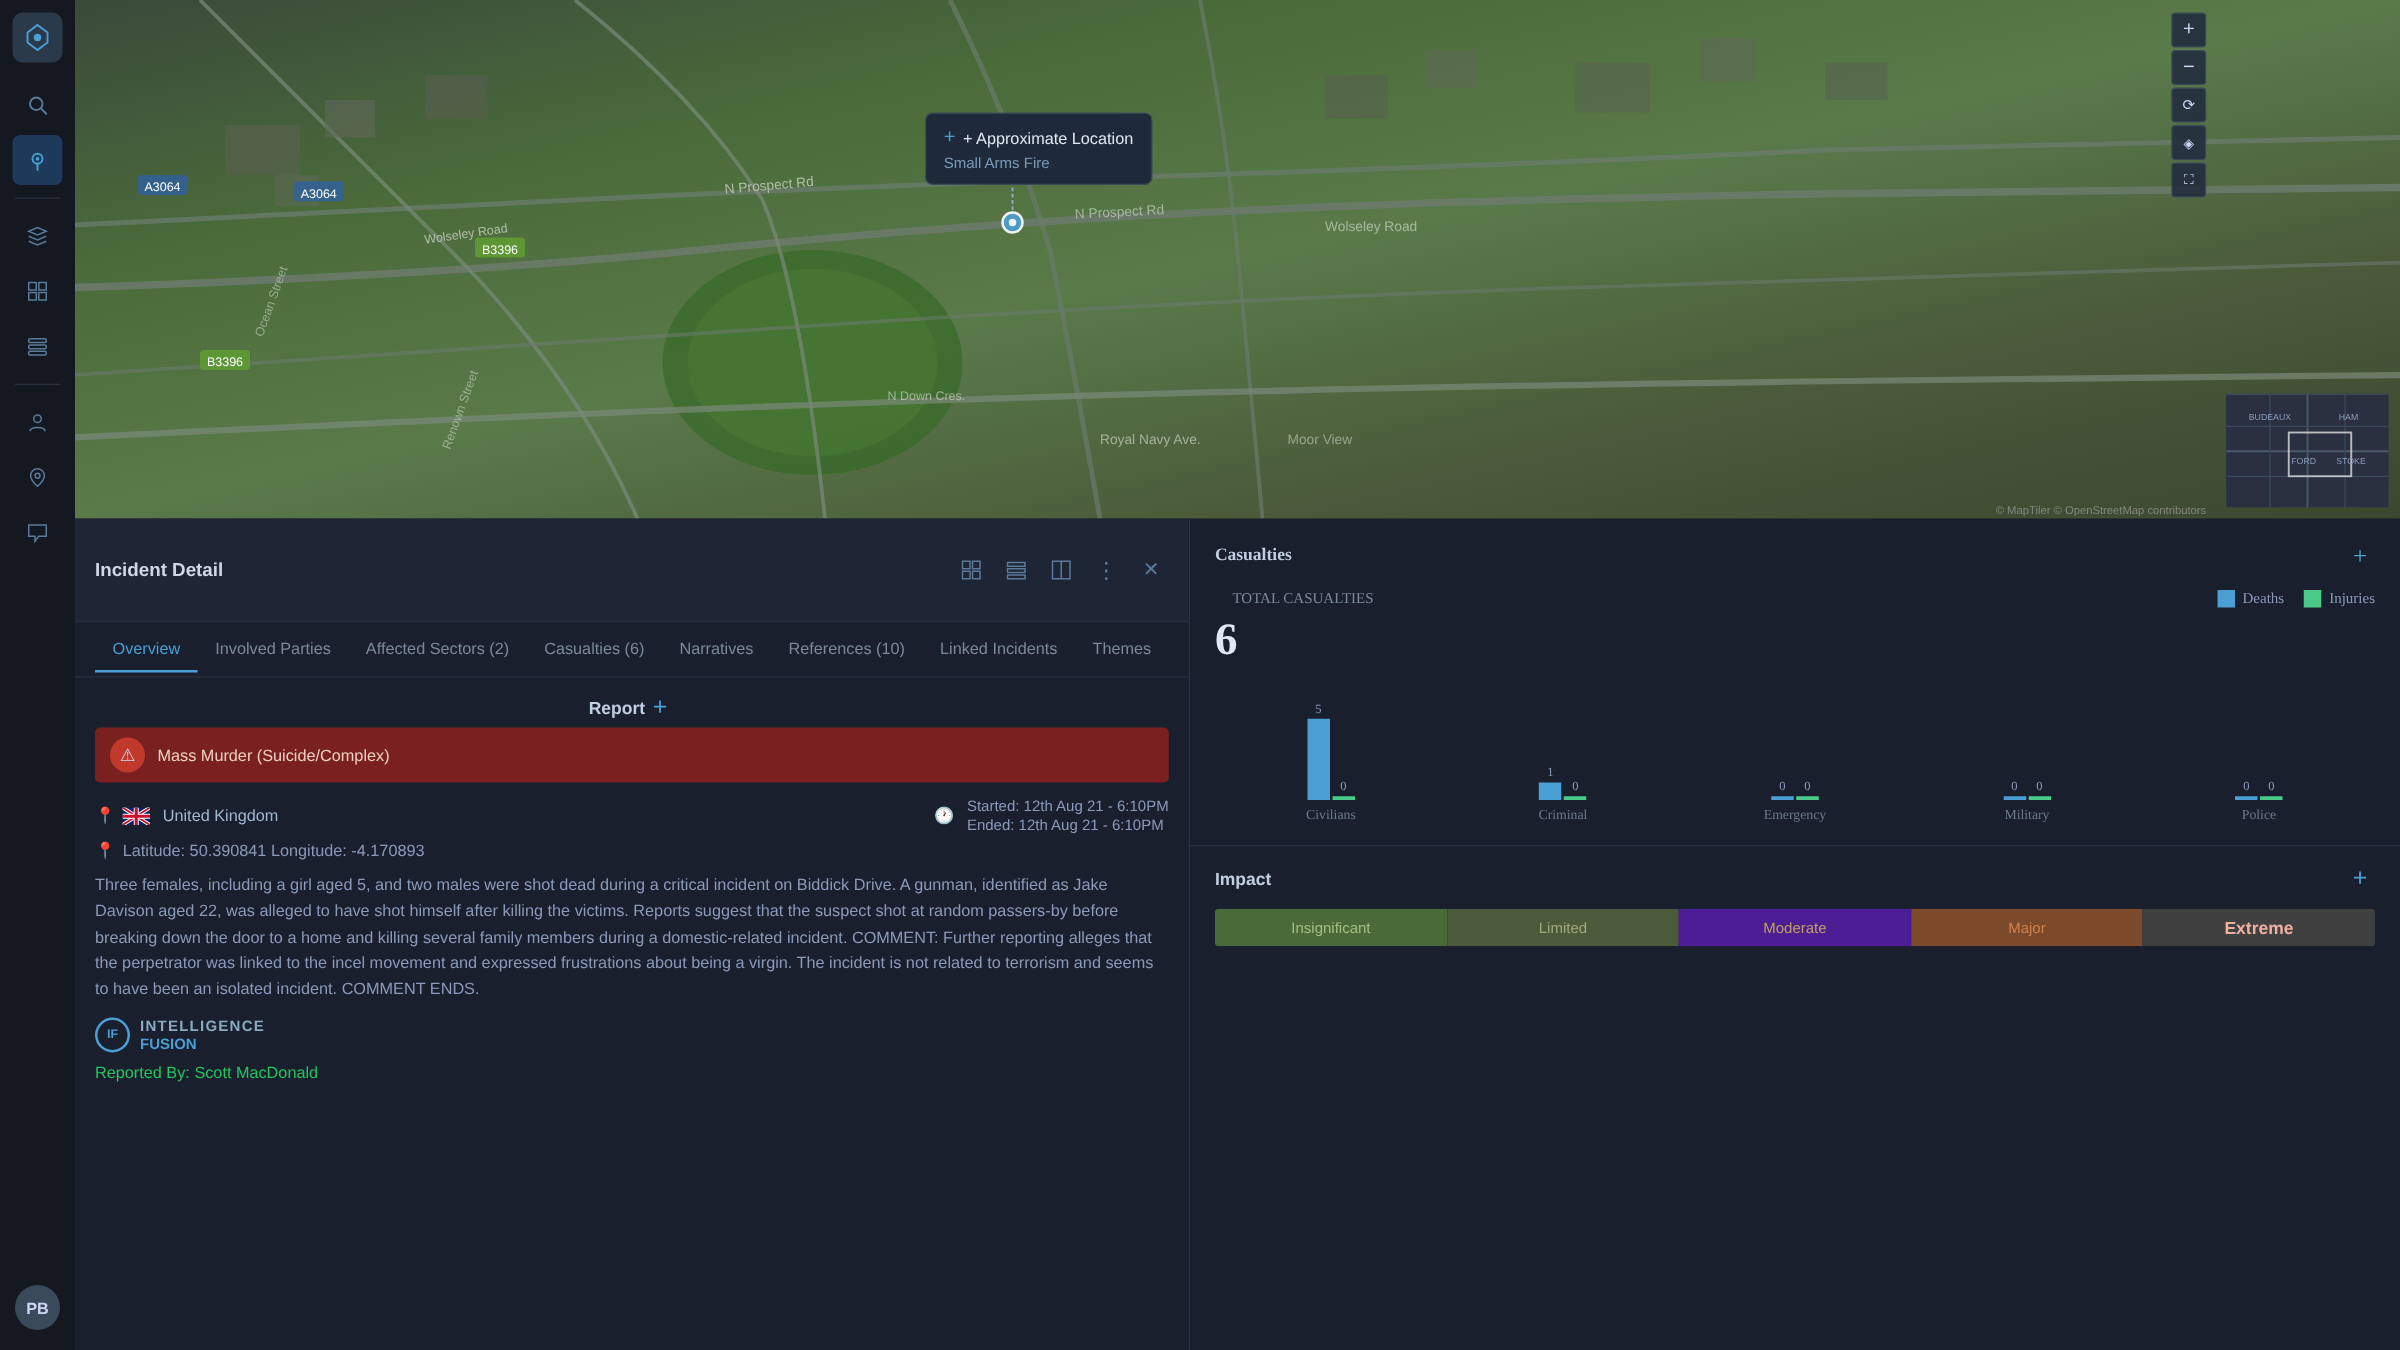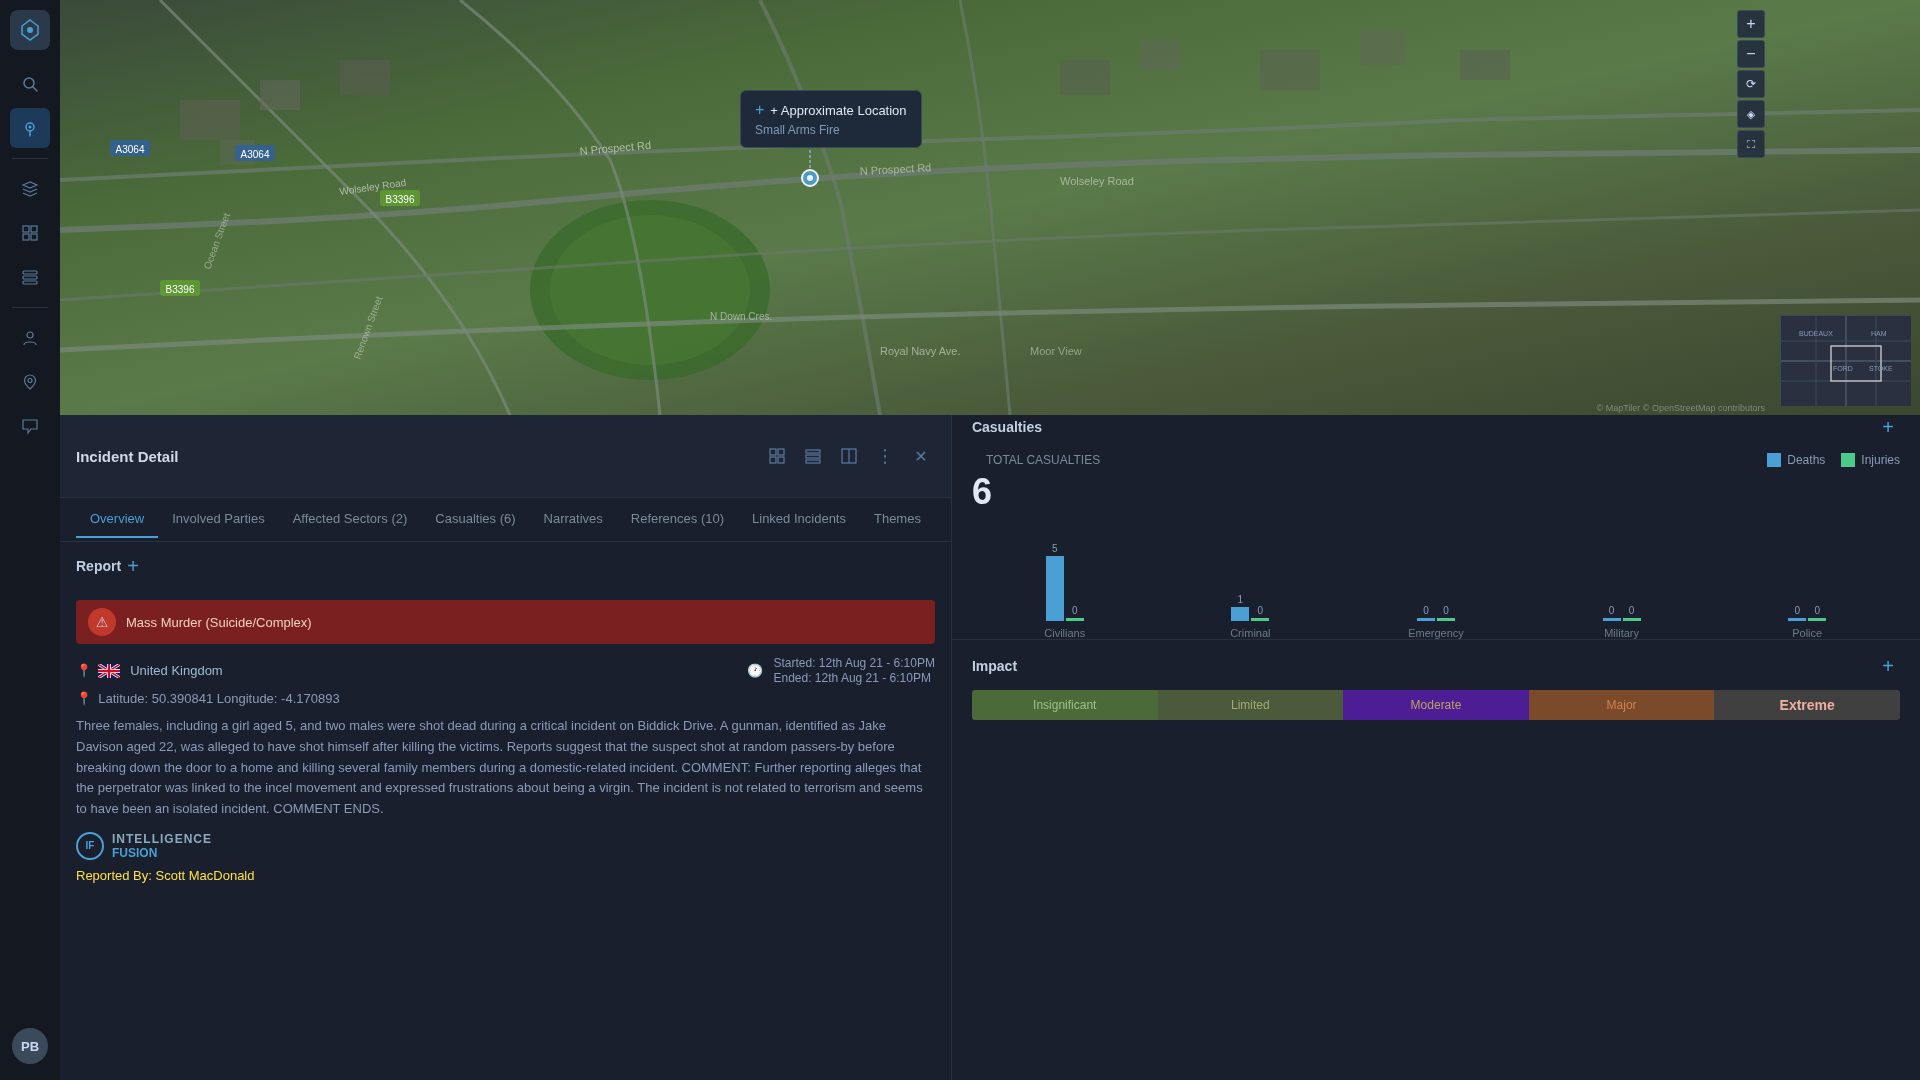--- a/index.html
+++ b/index.html
@@ -90,22 +90,22 @@
     }
     .tab {
       padding: 10px 14px; font-size: 13px; color: #7a8a9a; cursor: pointer;
       border-bottom: 2px solid transparent; white-space: nowrap;
     }
     .tab.active { color: #4a9fd4; border-bottom: 2px solid #4a9fd4; }
 
     
     .report-section { flex: 1; overflow-y: auto; padding: 12px 16px; }
     .section-header {
-      display: flex; align-items: center; justify-content: flex-start;
-      margin-bottom: 22px;
+      display: flex; align-items: center; justify-content: center;
+      margin-bottom: 4px;
     }
     .section-title { font-size: 14px; color: #c0d0e0; font-weight: 600; }
     .section-add-btn { color: #4a9fd4; font-size: 20px; cursor: pointer; width: 24px; height: 24px; display: flex; align-items: center; justify-content: center; }
 
     .incident-type-banner {
       background: #7a2020; border-radius: 4px; padding: 8px 12px;
       display: flex; align-items: center; gap: 10px; margin-bottom: 12px;
     }
     .incident-type-icon {
       width: 28px; height: 28px; background: #c0392b; border-radius: 50%;
@@ -122,30 +122,30 @@
 
     .intelligence-badge {
       display: flex; align-items: center; gap: 8px; margin-bottom: 8px;
     }
     .intel-icon { width: 28px; height: 28px; border: 2px solid #4a9fd4; border-radius: 50%; display: flex; align-items: center; justify-content: center; font-size: 10px; color: #4a9fd4; font-weight: bold; }
     .intel-label { font-size: 13px; }
     .intel-label .top { color: #8aaabf; font-weight: 600; letter-spacing: 1px; font-size: 12px; }
     .intel-label .bottom { color: #4a9fd4; font-weight: 600; font-size: 12px; }
 
     .reported-by { font-size: 13px; color: #6a7a8a; }
-    .reported-by span { color: #fde047; margin-top: 14px; }
+    .reported-by span { color: #22c55e; margin-top: 14px; }
 
     
     .right-col {
       flex: 1; display: flex; flex-direction: column; padding: 0;
     }
 
     
     .casualties-section {
-      flex: 0 0 auto; padding: 0 20px; border-bottom: 1px solid #2a3040;
+      flex: 0 0 auto; padding: 18px 20px; border-bottom: 1px solid #2a3040; font-family: Liberation Serif, serif;
     }
     .casualties-header {
       display: flex; align-items: center; justify-content: space-between; margin-bottom: 14px;
     }
     .casualties-title { font-size: 14px; color: #c0d0e0; font-weight: 600; }
 
     .total-casualties-row { display: flex; align-items: flex-start; justify-content: space-between; margin-bottom: 16px; }
     .total-label { font-size: 12px; color: #7a8a9a; margin-bottom: 4px; margin-left: 14px; }
     .total-number { font-size: 36px; color: #e0e8f5; font-weight: 700; }
     .legend-row { display: flex; gap: 16px; align-items: center; }

